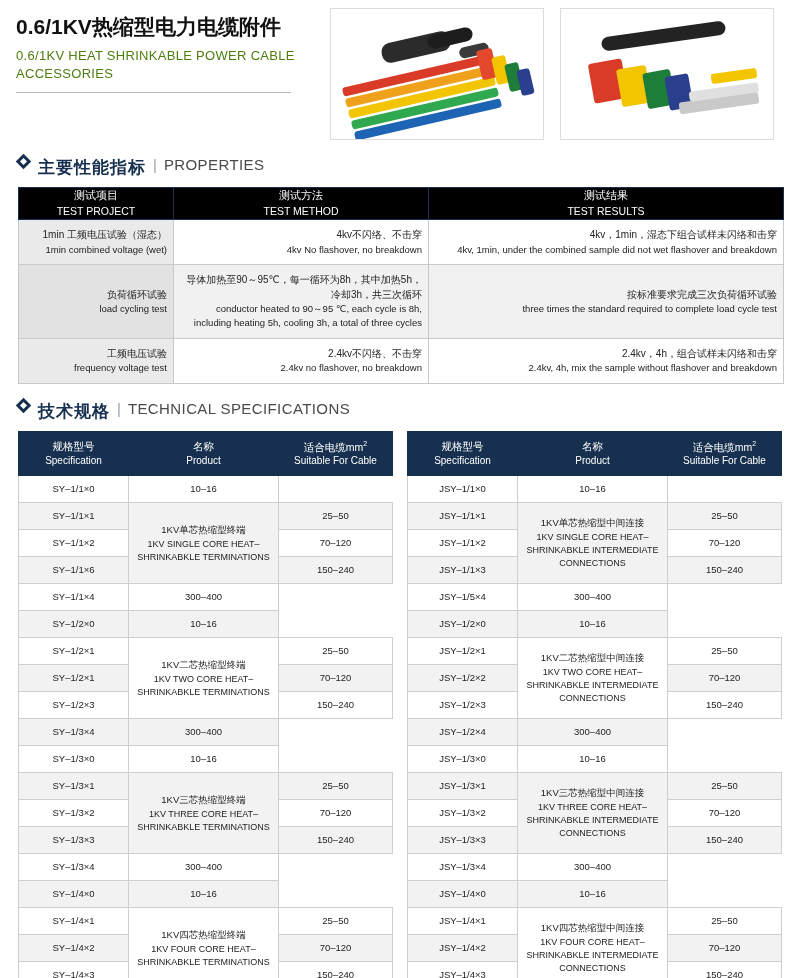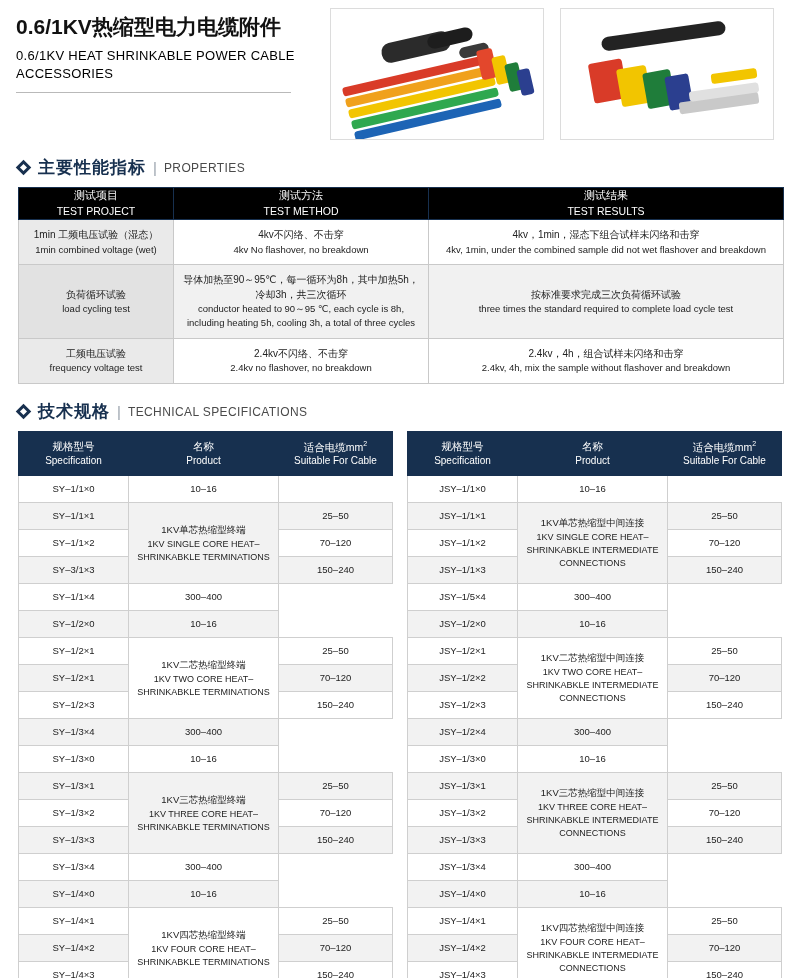--- a/index.html
+++ b/index.html
@@ -9,55 +9,55 @@
     color:#1a1a1a;
     background:#ffffff;
     -webkit-font-smoothing:antialiased;
   }
   .page{position:relative;width:800px;min-height:978px;}
 
   
   .header{display:flex;padding:8px 13px 0 16px;}
   .header-left{width:310px;padding-top:6px;}
   .title-cn{font-size:21px;font-weight:bold;letter-spacing:0px;color:#111;line-height:1.2;}
-  .title-en{font-size:13px;color:#000000;line-height:1.35;margin-top:8px;letter-spacing:.3px;}
+  .title-en{font-size:13px;color:#4d7c0f;line-height:1.35;margin-top:8px;letter-spacing:.3px;}
   .title-rule{margin-top:10px;width:275px;height:1px;background:#b9b9b9;}
 
   .photos{display:flex;gap:16px;margin-left:4px;}
   .photo{border:1px solid #dcdcdc;background:#fff;position:relative;overflow:hidden;}
   .photo.p1{width:212px;height:130px;}
   .photo.p2{width:212px;height:130px;}
 
   
   .tube{position:absolute;border-radius:3px;}
   .blk1{position:absolute;left:50px;top:28px;width:70px;height:20px;background:#2b2b2b;border-radius:9px;transform:rotate(-13deg);}
   .blk2{position:absolute;left:96px;top:22px;width:46px;height:14px;background:#1d1d1d;border-radius:7px;transform:rotate(-13deg);}
   .blk3{position:absolute;left:128px;top:36px;width:30px;height:11px;background:#3a3a3a;border-radius:6px;transform:rotate(-13deg);}
 
   
   .blk4{position:absolute;left:40px;top:20px;width:125px;height:14px;background:#232323;border-radius:8px;transform:rotate(-8deg);}
 
   
-  .section-head{display:flex;align-items:center;margin:16px 0 8px 18px;}
+  .section-head{display:flex;margin:16px 0 8px 18px;}
   .diamond{width:11px;height:11px;background:#18304f;transform:rotate(45deg);margin-right:9px;position:relative;}
   .diamond:after{content:"";position:absolute;left:3px;top:3px;width:5px;height:5px;background:#fff;}
   .sec-cn{font-size:17px;font-weight:bold;color:#17304f;letter-spacing:1px;}
   .sec-sep{margin:0 7px;color:#9aa3ad;font-size:15px;}
-  .sec-en{font-size:12px;color:#4a4a4a;letter-spacing:.4px;}
+  .sec-en{font-size:15px;color:#4a4a4a;letter-spacing:.4px;}
 
   
   table{border-collapse:collapse;}
   .prop-table{width:765px;margin:0 0 0 18px;table-layout:fixed;}
   .prop-table th{
     background:#000000;color:#fff;font-weight:normal;
     padding:0 4px;font-size:10.5px;line-height:1.45;border:1px solid #17304f;
   }
   .prop-table th .cn{font-size:11px;display:block;}
   .prop-table td{
-    border:1px solid #c9c9c9;text-align:center;font-size:9.5px;line-height:1.45;
+    border:1px solid #c9c9c9;text-align:right;font-size:9.5px;line-height:1.45;
     padding:8px 6px;color:#222;
   }
   .prop-table td .cn{display:block;font-size:10px;}
   .prop-table tr:nth-child(odd) td{background:#ffffff;}
   .prop-table tr:nth-child(even) td{background:#f1f1f1;}
   .prop-table tbody tr td:first-child{background:#eaeaea;}
   .prop-table tbody tr:nth-child(even) td:first-child{background:#e2e2e2;}
 
   
   .spec-wrap{display:flex;gap:14px;margin-left:18px;}
@@ -234,21 +234,21 @@
           <tr>
             <td>SY–1/1×1</td>
             <td class="namecell" rowspan="3"><span class="cn">1KV单芯热缩型终端</span>1KV SINGLE CORE HEAT–SHRINKABKLE TERMINATIONS</td>
             <td>25–50</td>
           </tr>
           <tr>
             <td>SY–1/1×2</td>
             <td>70–120</td>
           </tr>
           <tr>
-            <td>SY–3/1×3</td>
+            <td>SY–1/1×6</td>
             <td>150–240</td>
           </tr>
           <tr>
             <td>SY–1/1×4</td>
             <td>300–400</td>
           </tr>
           <tr>
             <td>SY–1/2×0</td>
             <td>10–16</td>
           </tr>

